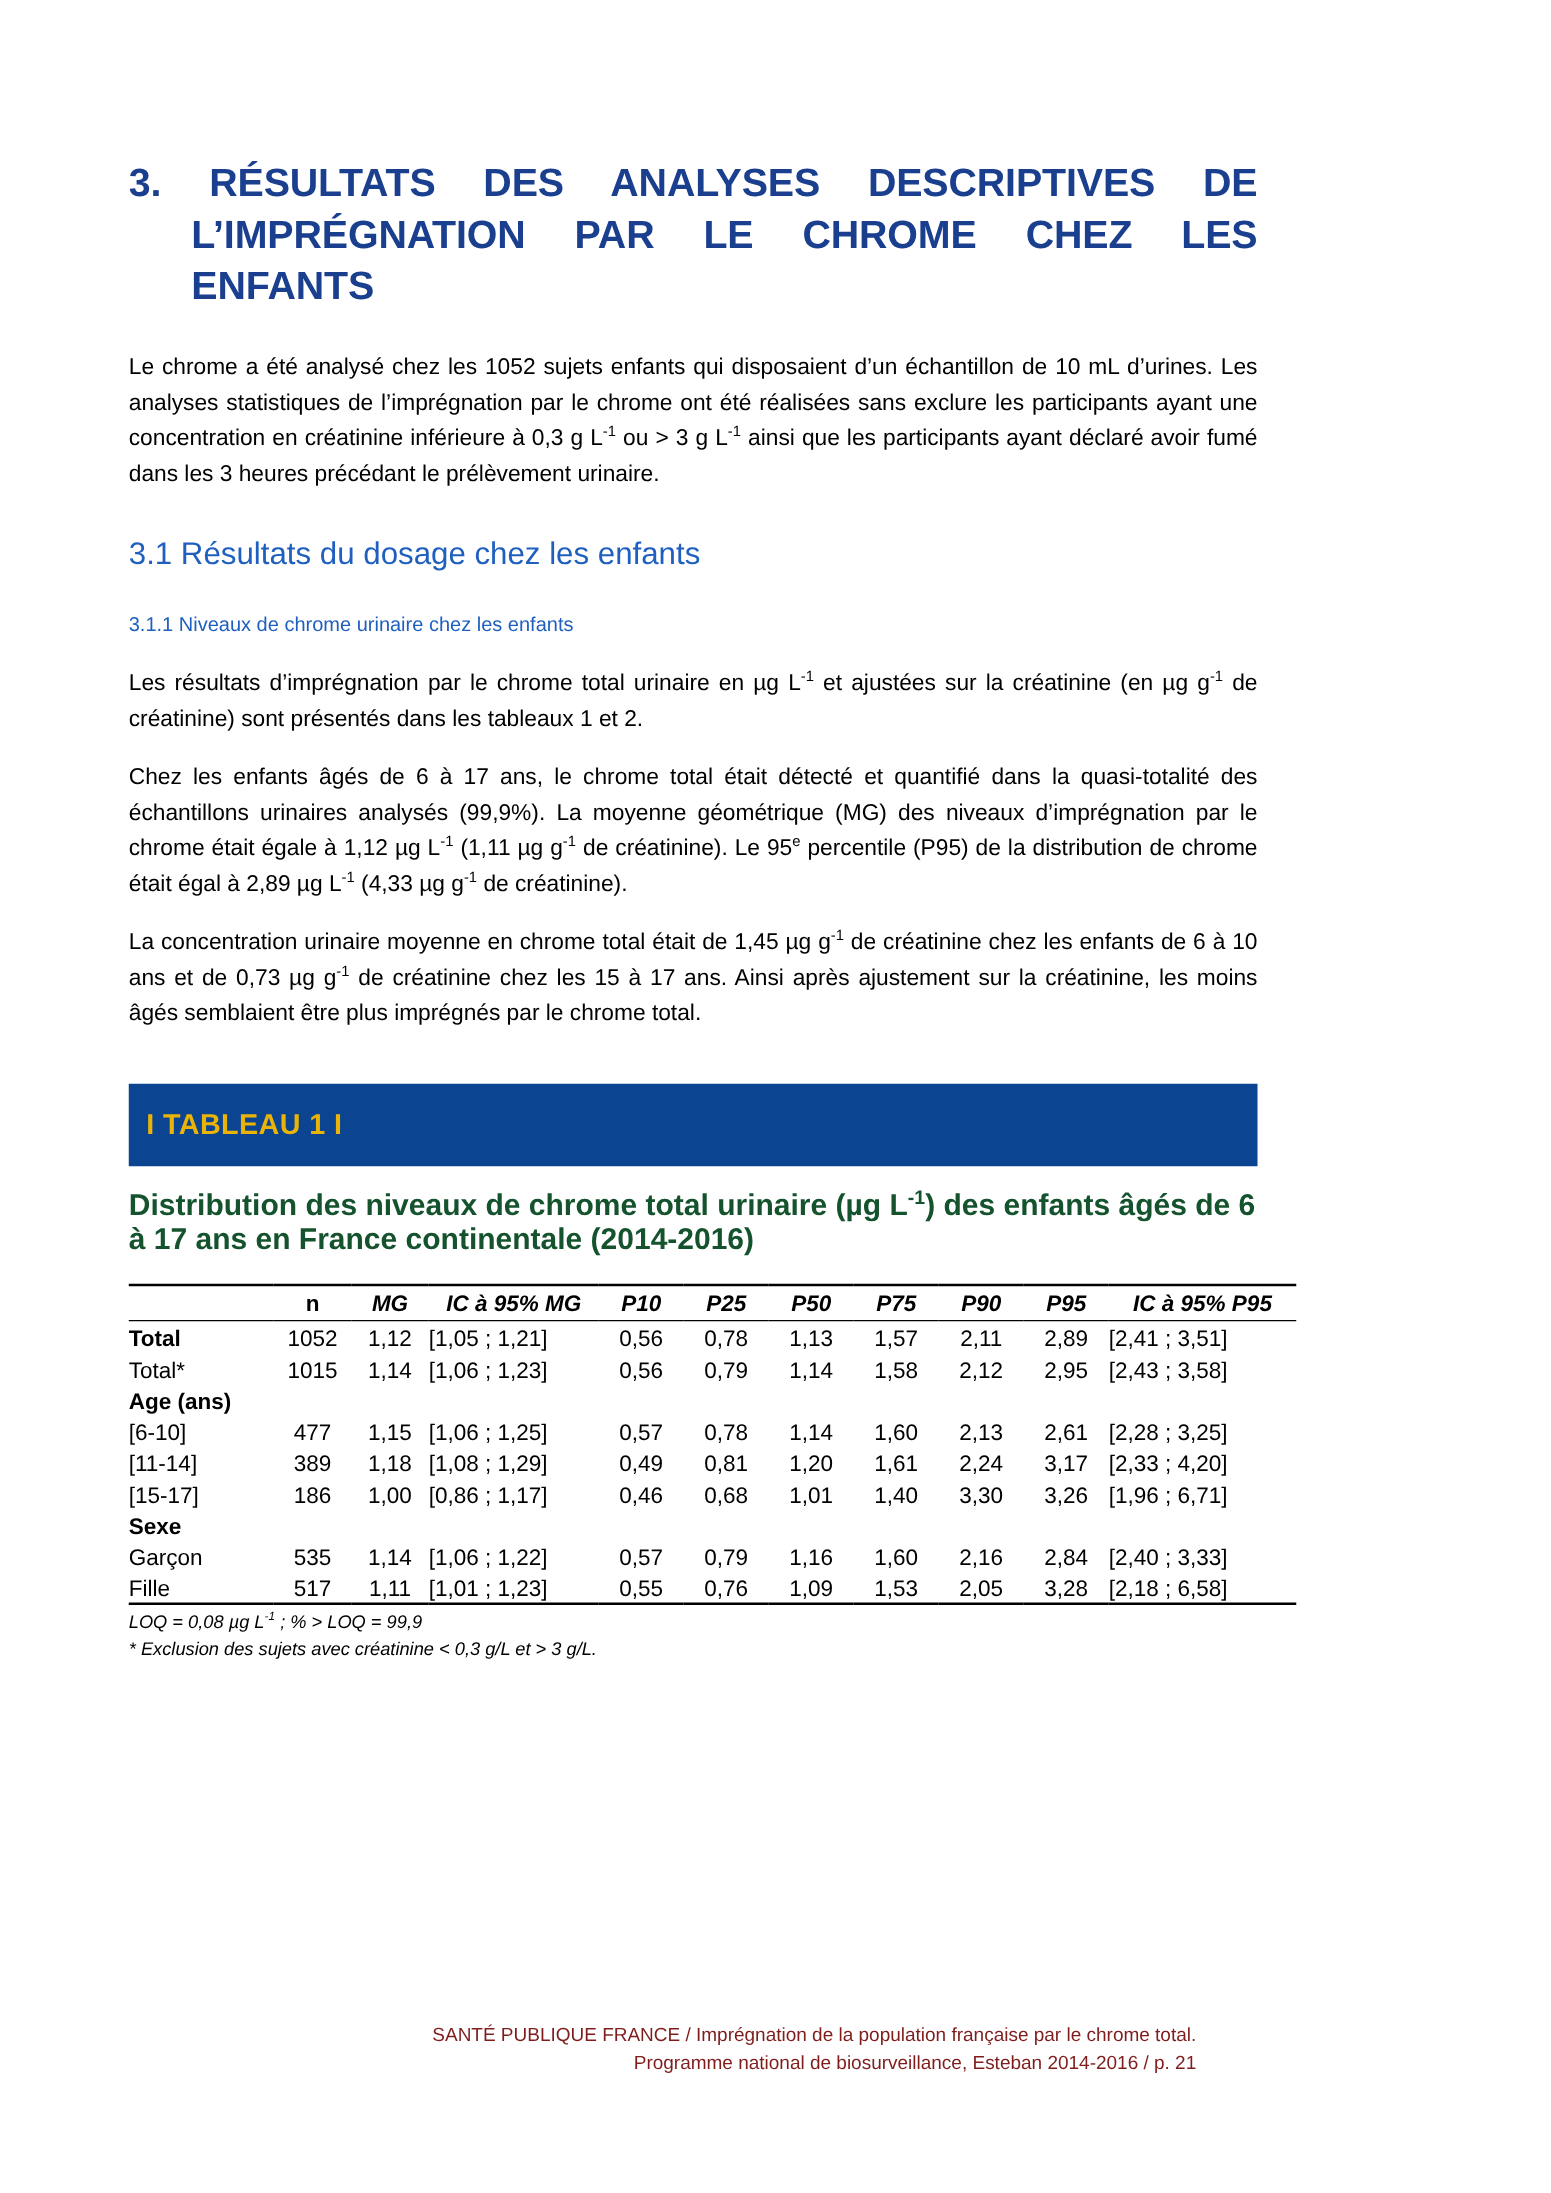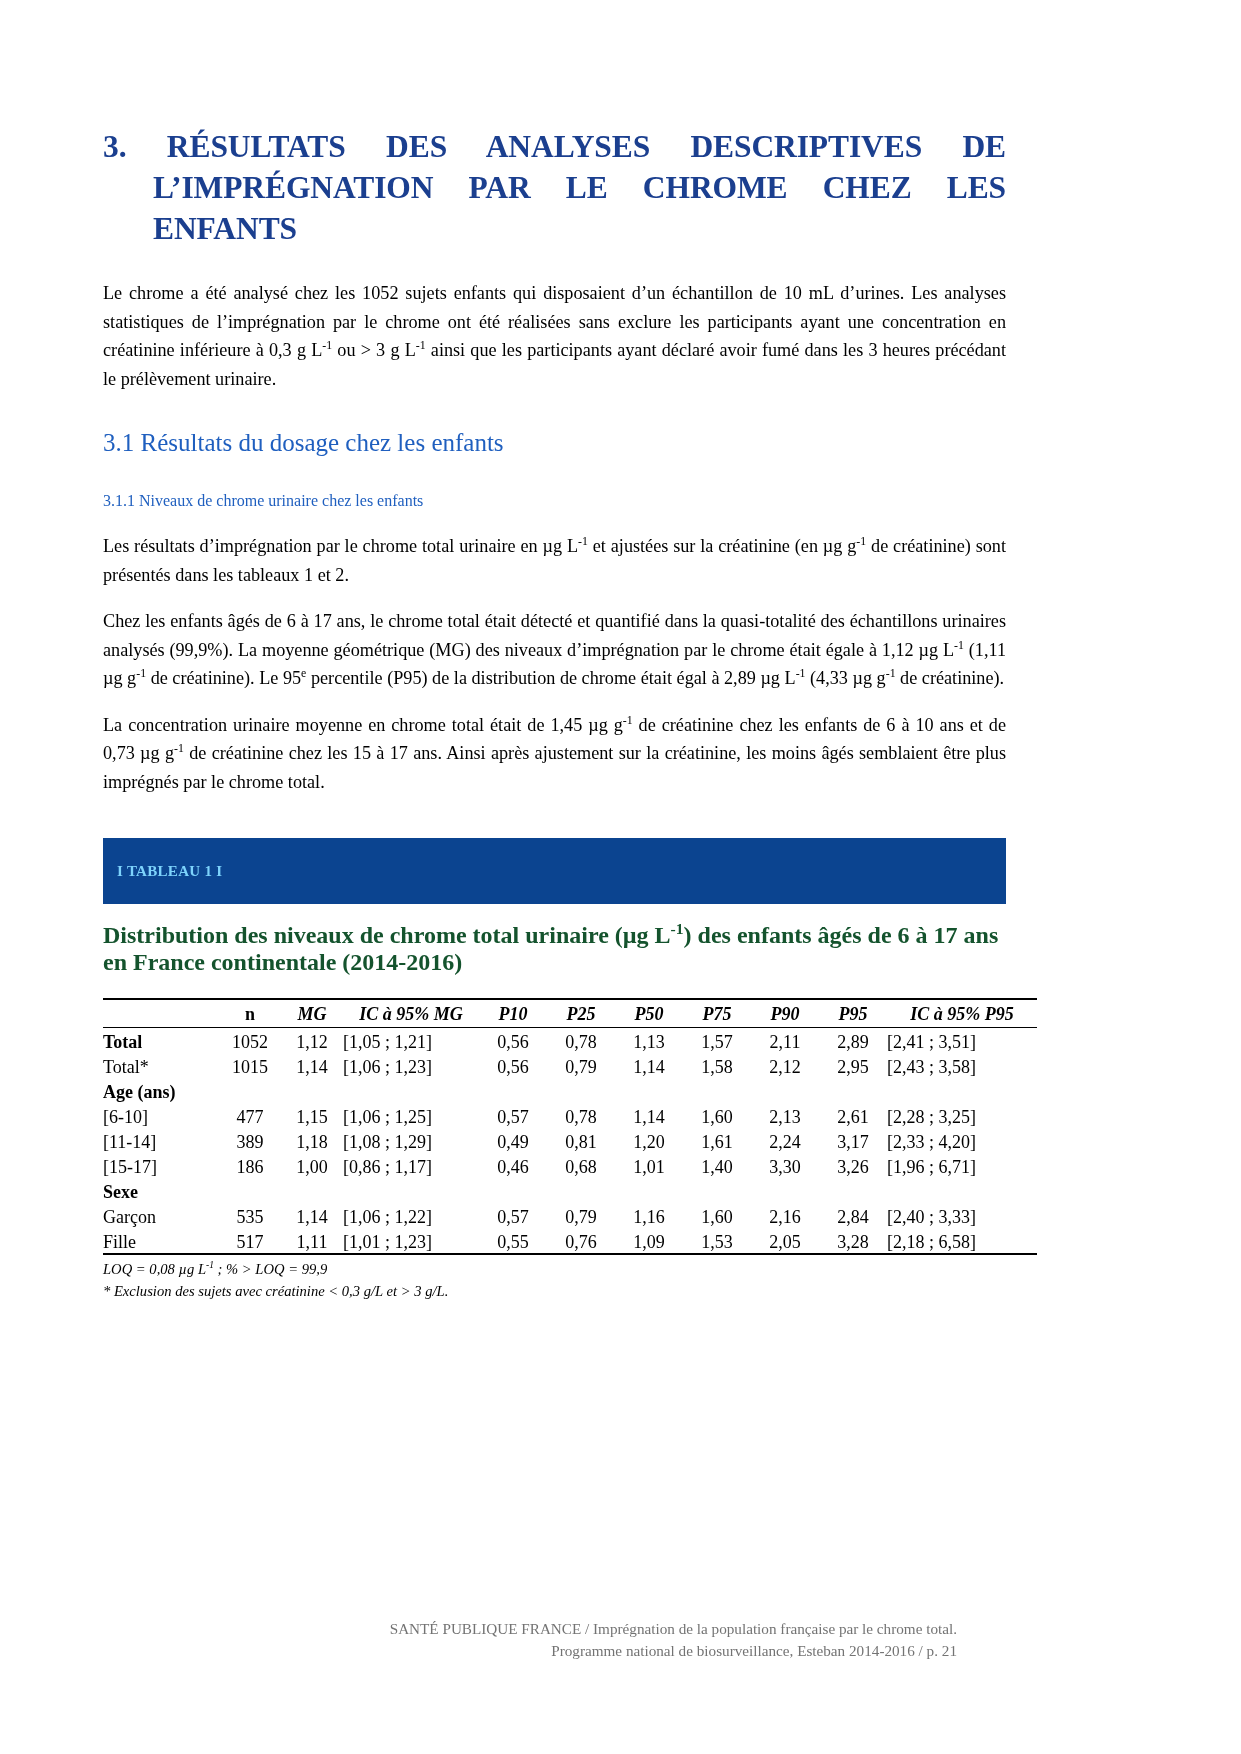--- a/index.html
+++ b/index.html
@@ -15,21 +15,20 @@
     color: #000000;
     overflow: hidden;
   }
   .page {
     position: absolute;
     left: 0; top: 0;
     width: 1061px;
     height: 1754px;
     box-sizing: border-box;
     padding: 16px;
-    font-family: Liberation Serif, serif;
   }
   .content {
     position: absolute;
     left: 103px;
     top: 126px;
     width: 903px;
   }
 
   
   h1.doc-title {
@@ -73,23 +72,23 @@
   
   .tab-banner {
     margin-top: 42px;
     background: #0b4490;
     height: 66px;
     width: 903px;
     display: flex;
     align-items: center;
   }
   .tab-banner-label {
-    color: #7dd3fc;
+    color: #eab308;
     font-weight: bold;
-    font-size: 15px;
+    font-size: 23px;
     letter-spacing: 0.3px;
     padding-left: 14px;
   }
   .tab-caption {
     margin-top: 18px;
     color: #14532d;
     font-weight: bold;
     font-size: 24px;
     line-height: 27px;
     width: 903px;
@@ -139,21 +138,21 @@
     font-style: italic;
     color: #000;
   }
 
   
   .footer {
     position: absolute;
     right: 104px;
     bottom: 92px;
     text-align: right;
-    color: #737373;
+    color: #7f1d1d;
     font-size: 15.2px;
     line-height: 22px;
   }
 </style>
 </head>
 <body>
 
 <div class="page">
   <div class="content">
 

